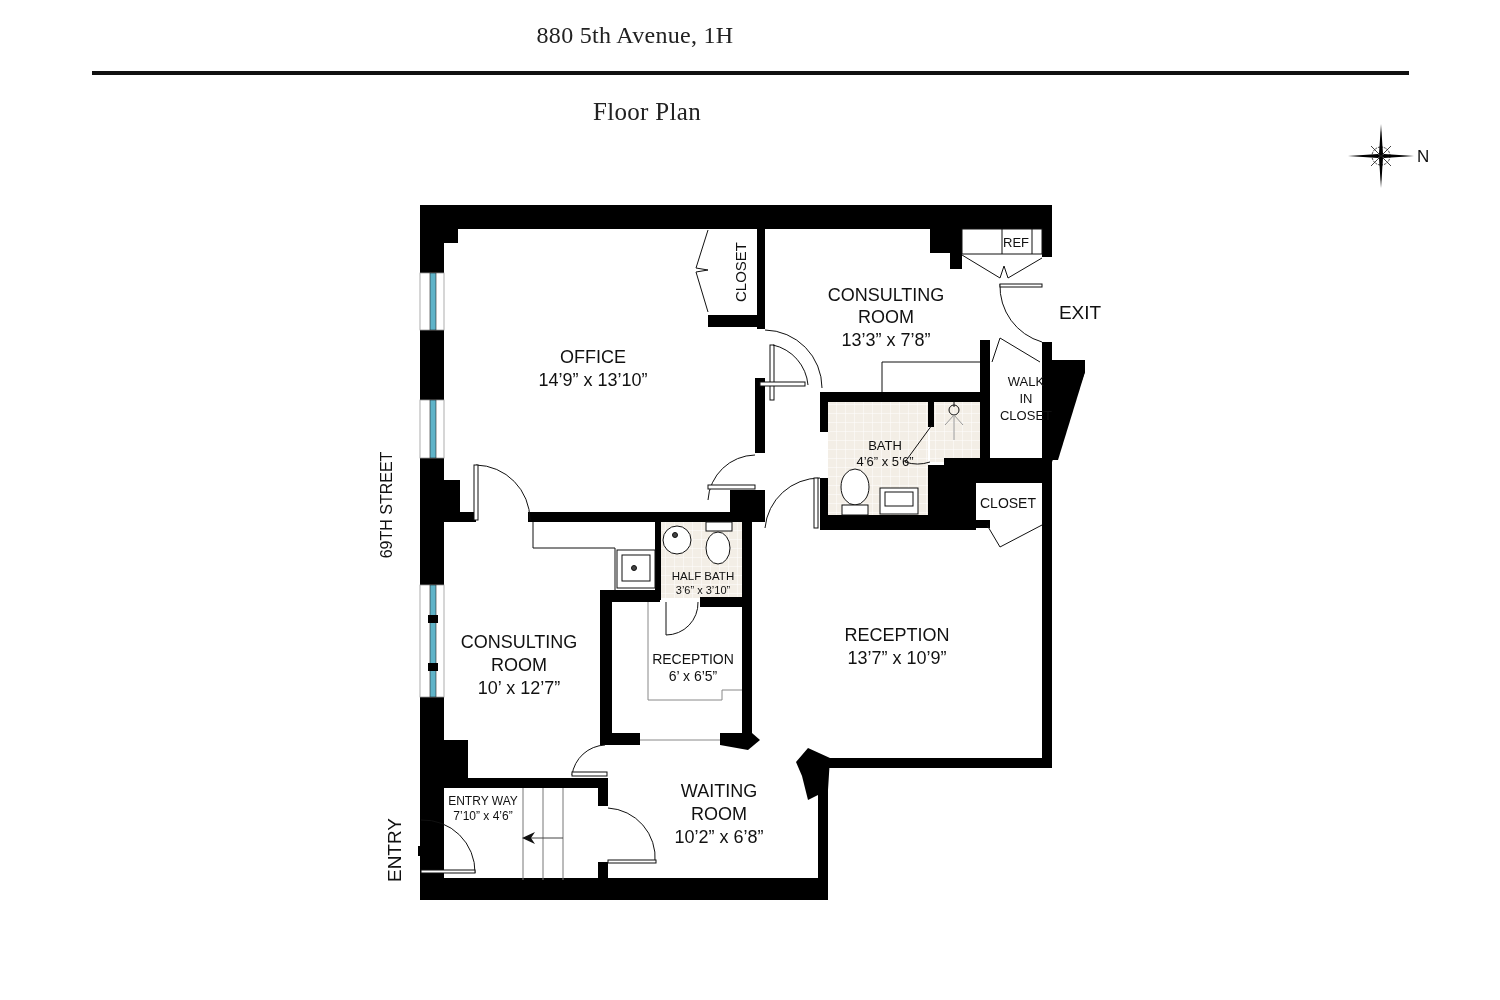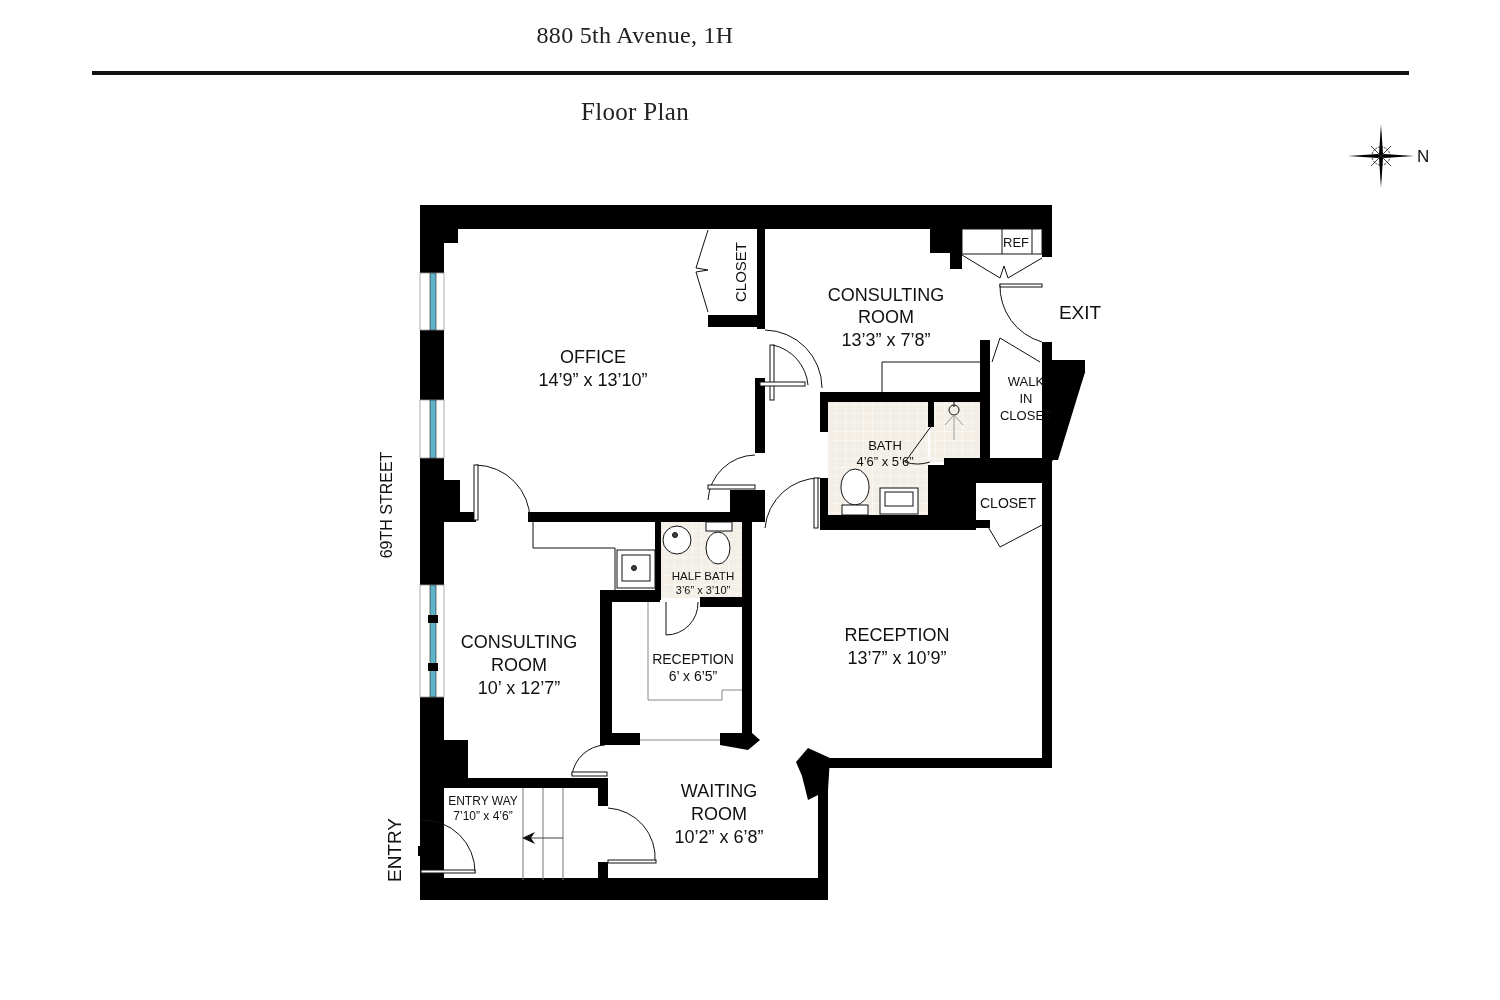--- a/index.html
+++ b/index.html
@@ -2,21 +2,21 @@
 <html><head>
 <meta charset="utf-8">
 <style>
   html, body { margin: 0; padding: 0; background: #ffffff; }
   body { width: 1500px; height: 1000px; position: relative; overflow: hidden;
          font-family: "Liberation Sans", sans-serif; color: #111; }
   .title { position: absolute; left: 0; width: 1270px; text-align: center;
            font-family: "Liberation Serif", "DejaVu Serif", serif; color: #222; }
   #addr { top: 22px; font-size: 24px; letter-spacing: 0.3px; }
   #rule { position: absolute; left: 92px; top: 71px; width: 1317px; height: 4px; background: #111; }
-  #sub { top: 98px; font-size: 25px; letter-spacing: 0.3px; }
+  #sub { top: 98px; font-size: 25px; letter-spacing: 0.3px; padding-left: 12px; }
   #compass { position: absolute; left: 1345px; top: 122px; width: 100px; height: 70px; }
   #plan { position: absolute; left: 0; top: 0; }
   .lbl { font-family: "Liberation Sans", sans-serif; fill: #111; }
 </style>
 </head>
 <body>
 
 <div id="addr" class="title">880 5th Avenue, 1H</div>
 <div id="rule"></div>
 <div id="sub" class="title">Floor Plan</div>

